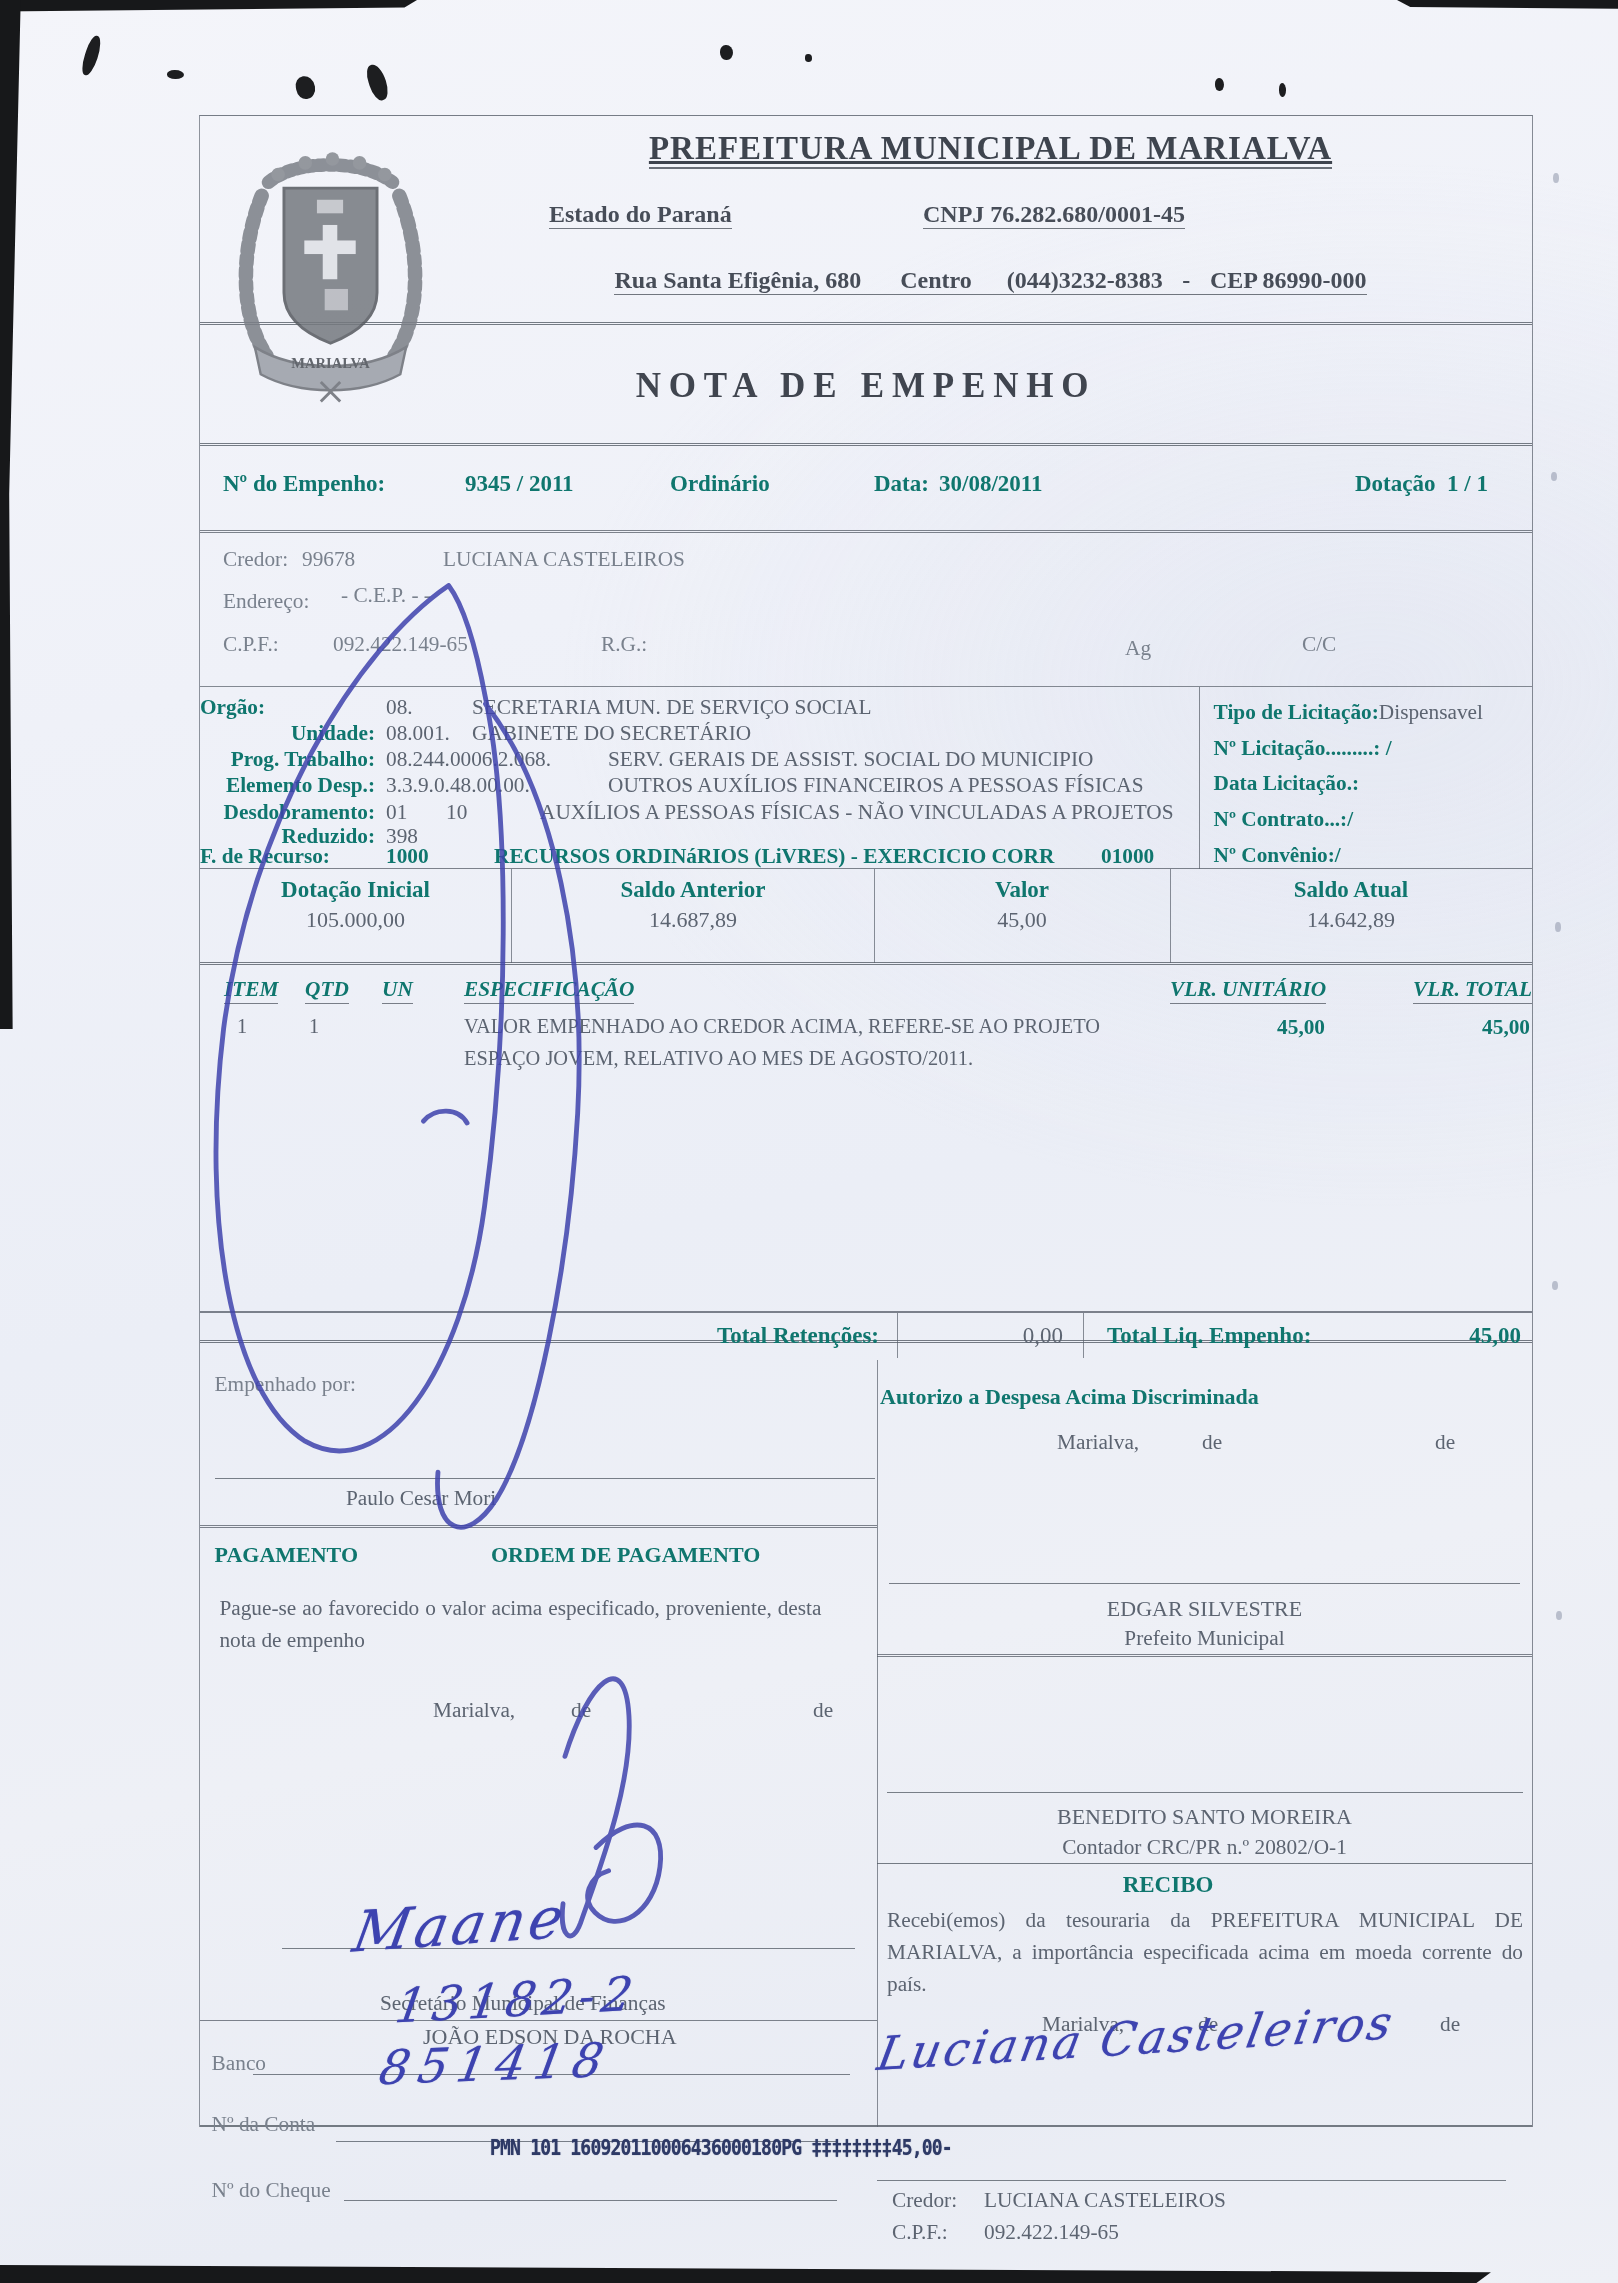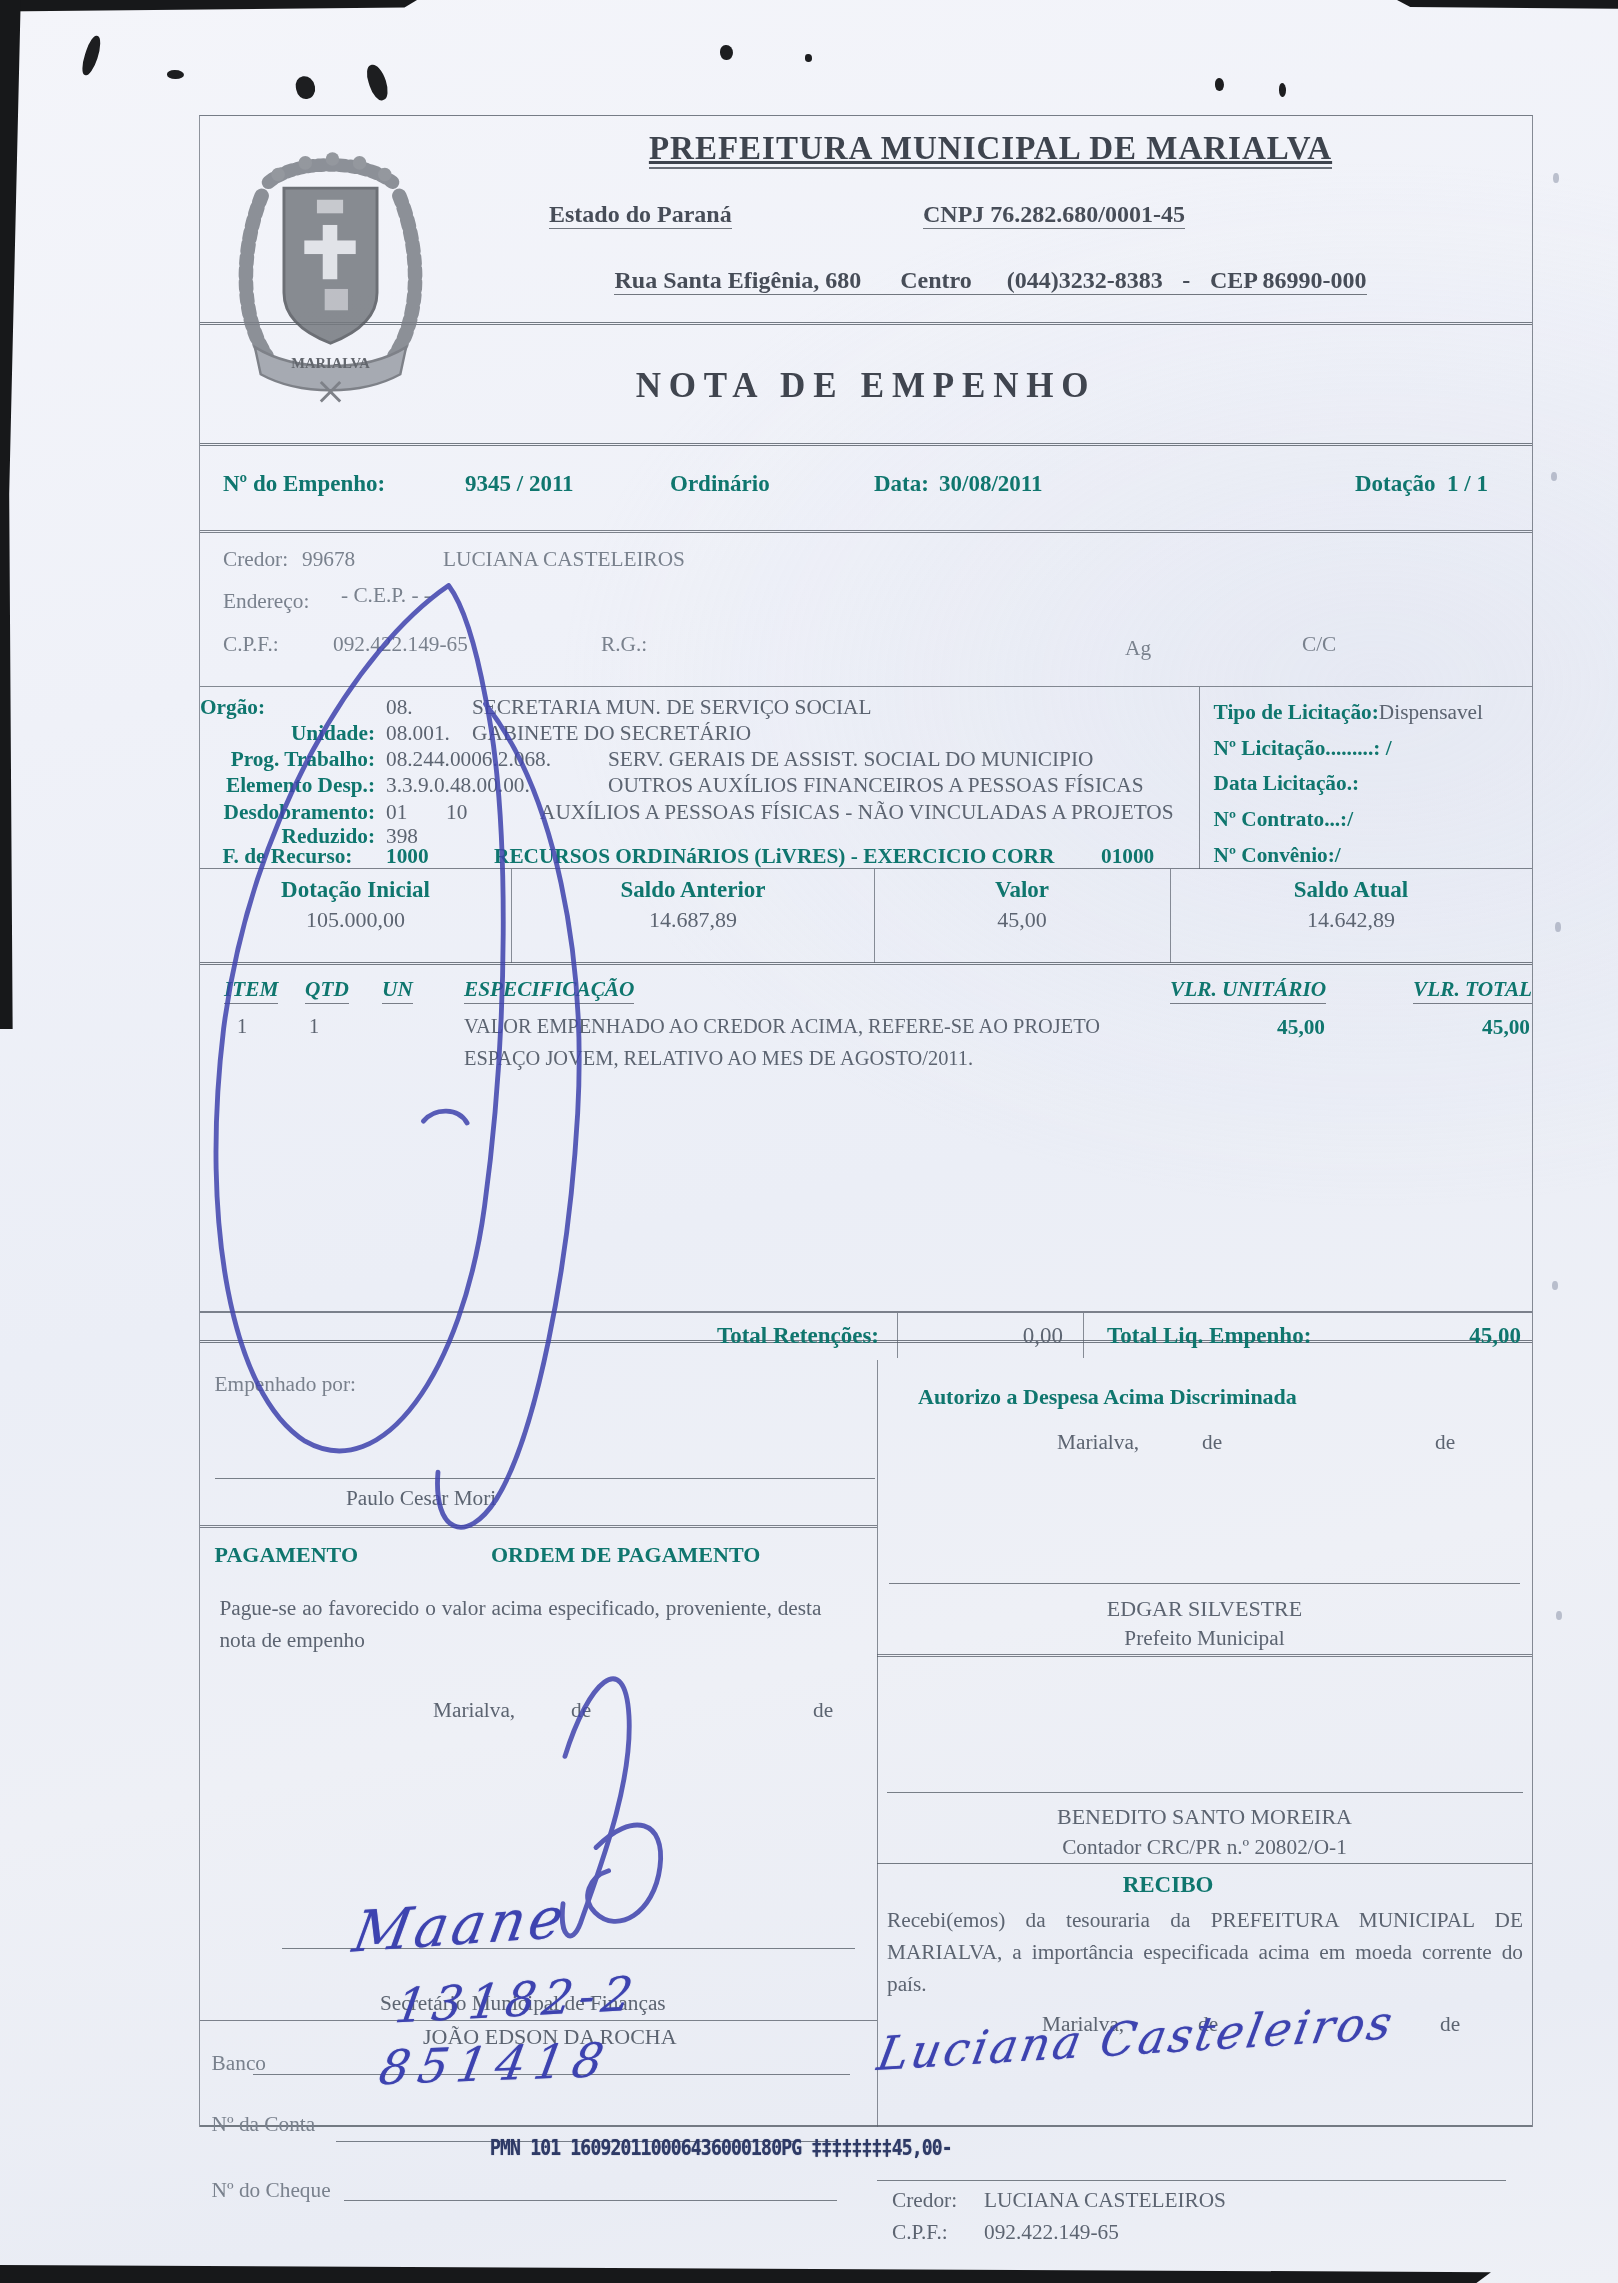--- a/index.html
+++ b/index.html
@@ -155,21 +155,21 @@
     <span class="abs txt f22" style="left:408px;top:86px;">OUTROS AUXÍLIOS FINANCEIROS A PESSOAS FÍSICAS</span>
 
     <span class="abs lbl f22" style="left:0;top:113px;width:175px;text-align:right;">Desdobramento:</span>
     <span class="abs txt f22" style="left:186px;top:113px;">01</span>
     <span class="abs txt f22" style="left:246px;top:113px;">10</span>
     <span class="abs txt f22" style="left:340px;top:113px;">AUXÍLIOS A PESSOAS FÍSICAS - NÃO VINCULADAS A PROJETOS</span>
 
     <span class="abs lbl f22" style="left:0;top:137px;width:175px;text-align:right;">Reduzido:</span>
     <span class="abs txt f22" style="left:186px;top:137px;">398</span>
 
-    <span class="abs lbl f22" style="left:0;top:157px;width:175px;text-align:center;">F. de Recurso:</span>
+    <span class="abs lbl f22" style="left:0;top:157px;width:175px;text-align:left;">F. de Recurso:</span>
     <span class="abs lbl f22" style="left:186px;top:157px;">1000</span>
     <span class="abs lbl f22" style="left:294px;top:157px;">RECURSOS ORDINáRIOS (LiVRES) - EXERCICIO CORR</span>
     <span class="abs lbl f22" style="left:901px;top:157px;">01000</span>
 
     <div class="abs" style="left:999px;top:0;width:331px;height:182px;border-left:1.9px solid rgba(85,92,103,.7);">
       <span class="abs f22" style="left:13.6px;top:12.6px;"><b class="lbl">Tipo de Licitação:</b><span class="txt">Dispensavel</span></span>
       <span class="abs lbl f22" style="left:13.6px;top:49px;">Nº Licitação.........: /</span>
       <span class="abs lbl f22" style="left:13.6px;top:84px;">Data Licitação.:</span>
       <span class="abs lbl f22" style="left:13.6px;top:120px;">Nº Contrato...:/</span>
       <span class="abs lbl f22" style="left:13.6px;top:156px;">Nº Convênio:/</span>
@@ -243,21 +243,21 @@
     <div class="abs" style="left:0;top:660px;width:677px;border-top:1.9px solid rgba(85,92,103,.75);"></div>
 
     <span class="abs light f22" style="left:11.6px;top:691px;">Banco</span>
     <div class="sig-line" style="left:53px;top:714px;width:597px;"></div>
     <span class="abs light f22" style="left:11.6px;top:752px;">Nº da Conta</span>
     <div class="sig-line" style="left:136px;top:781px;width:500px;"></div>
 
     <span class="abs light f22" style="left:11.6px;top:818px;">Nº do Cheque</span>
     <div class="sig-line" style="left:144px;top:840px;width:493px;"></div>
 
-    <span class="abs lbl f23" style="left:718px;top:24px;">Autorizo a Despesa Acima Discriminada</span>
+    <span class="abs lbl f23" style="left:680px;top:24px;">Autorizo a Despesa Acima Discriminada</span>
     <span class="abs txt f22" style="left:857px;top:70px;">Marialva,</span>
     <span class="abs txt f22" style="left:1002px;top:70px;">de</span>
     <span class="abs txt f22" style="left:1235px;top:70px;">de</span>
     <div class="sig-line" style="left:689px;top:223px;width:631px;"></div>
     <div class="abs center txt f23" style="left:677px;top:236px;width:655px;">EDGAR SILVESTRE</div>
     <div class="abs center txt f22" style="left:677px;top:266px;width:655px;">Prefeito Municipal</div>
     <div class="abs" style="left:677px;top:294px;width:655px;border-top:3.9px double rgba(85,92,103,.75);"></div>
 
     <div class="sig-line" style="left:687px;top:432px;width:636px;"></div>
     <div class="abs center txt f23" style="left:677px;top:444px;width:655px;">BENEDITO SANTO MOREIRA</div>

